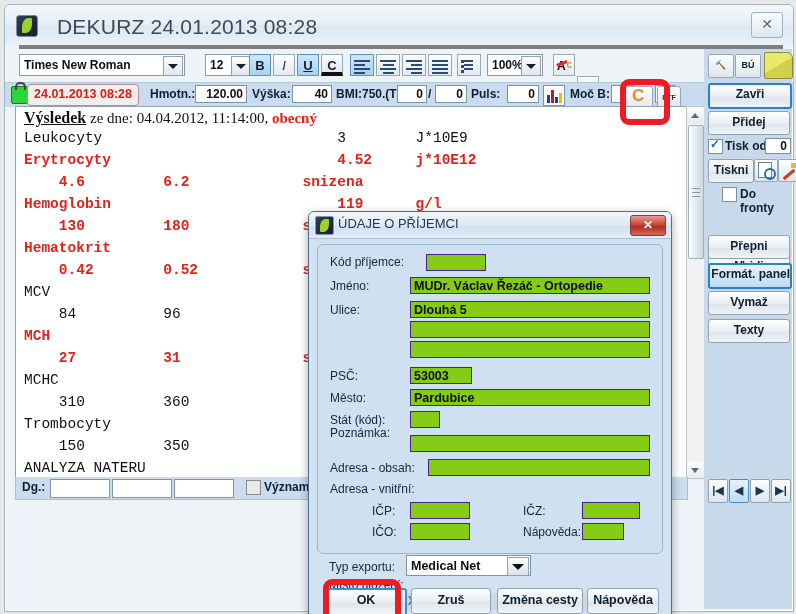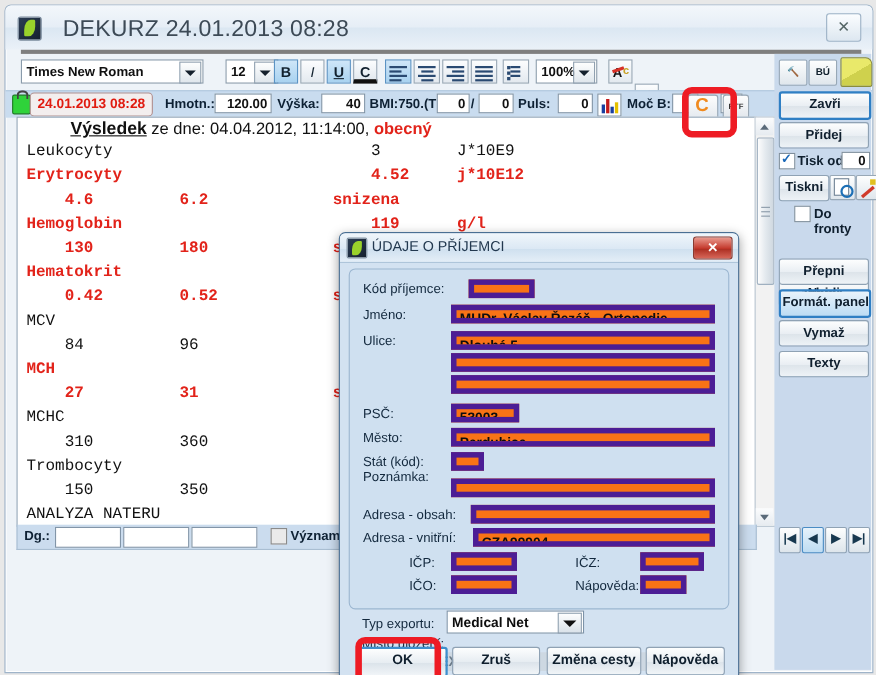--- a/index.html
+++ b/index.html
@@ -67,21 +67,21 @@
   .rtfbtn{position:absolute;width:22px;height:22px;background:linear-gradient(to bottom,#fdfdfd,#dfe5eb);
     border:1px solid #9aa8b5;border-radius:3px;font-size:7px;font-weight:bold;color:#333;text-align:center;line-height:21px;}
 
   
   .ring{position:absolute;border:6px solid #ee1b24;border-radius:9px;pointer-events:none;}
 
   
   .docwrap{position:absolute;left:10px;top:101px;width:671px;height:371px;background:#fff;
     border:1px solid #8fa3b6;overflow:hidden;}
   .doc{position:relative;padding:2px 0 0 8px;}
-  .hdr-line{font-family:Liberation Sans, sans-serif;font-size:15px;color:#111;white-space:nowrap;padding-bottom:1px;margin-left:40px;}
+  .hdr-line{font-family:Liberation Serif, serif;font-size:15px;color:#111;white-space:nowrap;padding-bottom:1px;}
   .hdr-line b{font-size:16px;text-decoration:underline;}
   .hdr-line .red{color:#e2231a;font-weight:bold;}
   .row{font-family:"Liberation Mono",monospace;font-size:14.5px;color:#111;white-space:pre;height:22px;line-height:21px;}
   .row.r{color:#e2231a;font-weight:bold;}
 
   .scrollcol{position:absolute;left:681px;top:101px;width:18px;height:371px;background:#f2f2f2;border:1px solid #b9c6d2;}
   .sc-arrow{position:absolute;left:0;width:16px;height:16px;background:linear-gradient(to bottom,#fbfcfd,#e6ebf0);}
   .sc-arrow.up{top:0;}
   .sc-arrow.dn{bottom:0;}
   .sc-arrow:after{content:"";position:absolute;left:4px;top:6px;border-left:4px solid transparent;border-right:4px solid transparent;}
@@ -132,21 +132,21 @@
     background:linear-gradient(135deg,#2b3d55,#16202e);border:1px solid #8696a6;border-radius:2px;}
   .dlg-ico:after{content:"";position:absolute;left:4px;top:2px;width:9px;height:13px;background:#9ad22b;border-radius:60% 10% 60% 10%;}
   .dlg-title{position:absolute;left:29px;top:4px;font-size:13px;color:#22384f;}
   .dlg-close{position:absolute;right:5px;top:3px;width:34px;height:19px;border:1px solid #8a3a30;border-radius:3px;
     background:linear-gradient(to bottom,#e99a8f,#c4392c 52%,#ab2c20 53%,#d8685a);
     color:#fff;font-size:12px;font-weight:bold;text-align:center;line-height:18px;}
 
   .dlg-group{position:absolute;left:8px;top:32px;width:344px;height:308px;
     background:#cfe0f0;border:1px solid #9bb6d0;border-radius:6px;}
   .fl{position:absolute;font-size:12px;font-weight:normal;color:#12283d;}
-  .fi{position:absolute;height:17px;background:#f97316;border:5px solid #4c1d95;
+  .fi{position:absolute;height:17px;background:#84cc16;border:1px solid #4c1d95;
     font-size:12.5px;font-weight:bold;color:#0d0d0d;padding-left:3px;line-height:16px;box-sizing:border-box;
     white-space:nowrap;overflow:hidden;}
   .fi.ro{background:#cdd8e2;border:none;color:#6b7a88;}
   .dsel{position:absolute;height:21px;background:#fff;border:1px solid #7d93a8;
     font-size:12.5px;font-weight:bold;color:#0d0d0d;padding-left:4px;line-height:20px;box-sizing:border-box;}
   .dsel .arrow{position:absolute;right:1px;top:1px;width:20px;height:17px;
     background:linear-gradient(to bottom,#fdfefe,#dae2e9);border:1px solid #8fa0b0;}
   .dsel .arrow:after{content:"";position:absolute;left:4px;top:6px;border-left:6px solid transparent;
     border-right:6px solid transparent;border-top:6px solid #111;}
   .dbtn{position:absolute;top:376px;height:24px;background:linear-gradient(to bottom,#fdfefe,#e7edf2 52%,#dbe3ea 53%,#f1f5f8);
@@ -385,21 +385,20 @@
       <div class="fl" style="left:12px;top:168px;">Stát (kód):</div>
       <div class="fi" style="left:92px;top:166px;width:30px;"></div>
 
       <div class="fl" style="left:12px;top:181px;">Poznámka:</div>
       <div class="fi" style="left:92px;top:190px;width:240px;"></div>
 
       <div class="fl" style="left:12px;top:216px;">Adresa - obsah:</div>
       <div class="fi" style="left:110px;top:214px;width:222px;"></div>
 
       <div class="fl" style="left:12px;top:237px;">Adresa - vnitřní:</div>
-      <div class="fi" style="left:112px;top:235px;width:220px;">CZA99904</div>
 
       <div class="fl" style="left:54px;top:259px;">IČP:</div>
       <div class="fi" style="left:92px;top:257px;width:60px;"></div>
       <div class="fl" style="left:205px;top:259px;">IČZ:</div>
       <div class="fi" style="left:264px;top:257px;width:58px;"></div>
 
       <div class="fl" style="left:54px;top:280px;">IČO:</div>
       <div class="fi" style="left:92px;top:278px;width:60px;"></div>
       <div class="fl" style="left:205px;top:280px;">Nápověda:</div>
       <div class="fi" style="left:264px;top:278px;width:42px;"></div>

